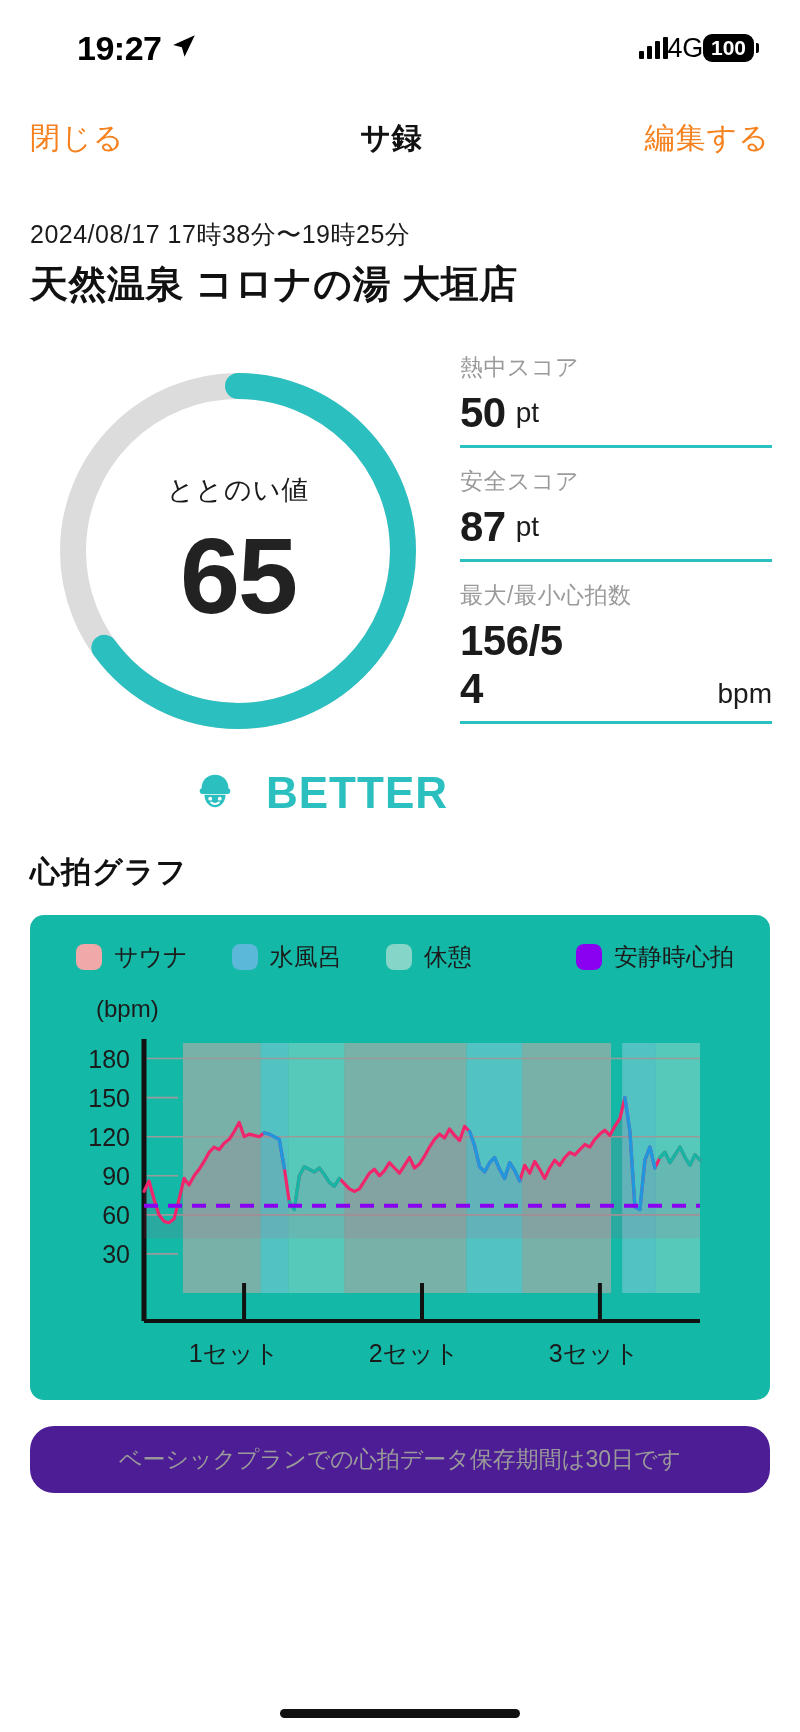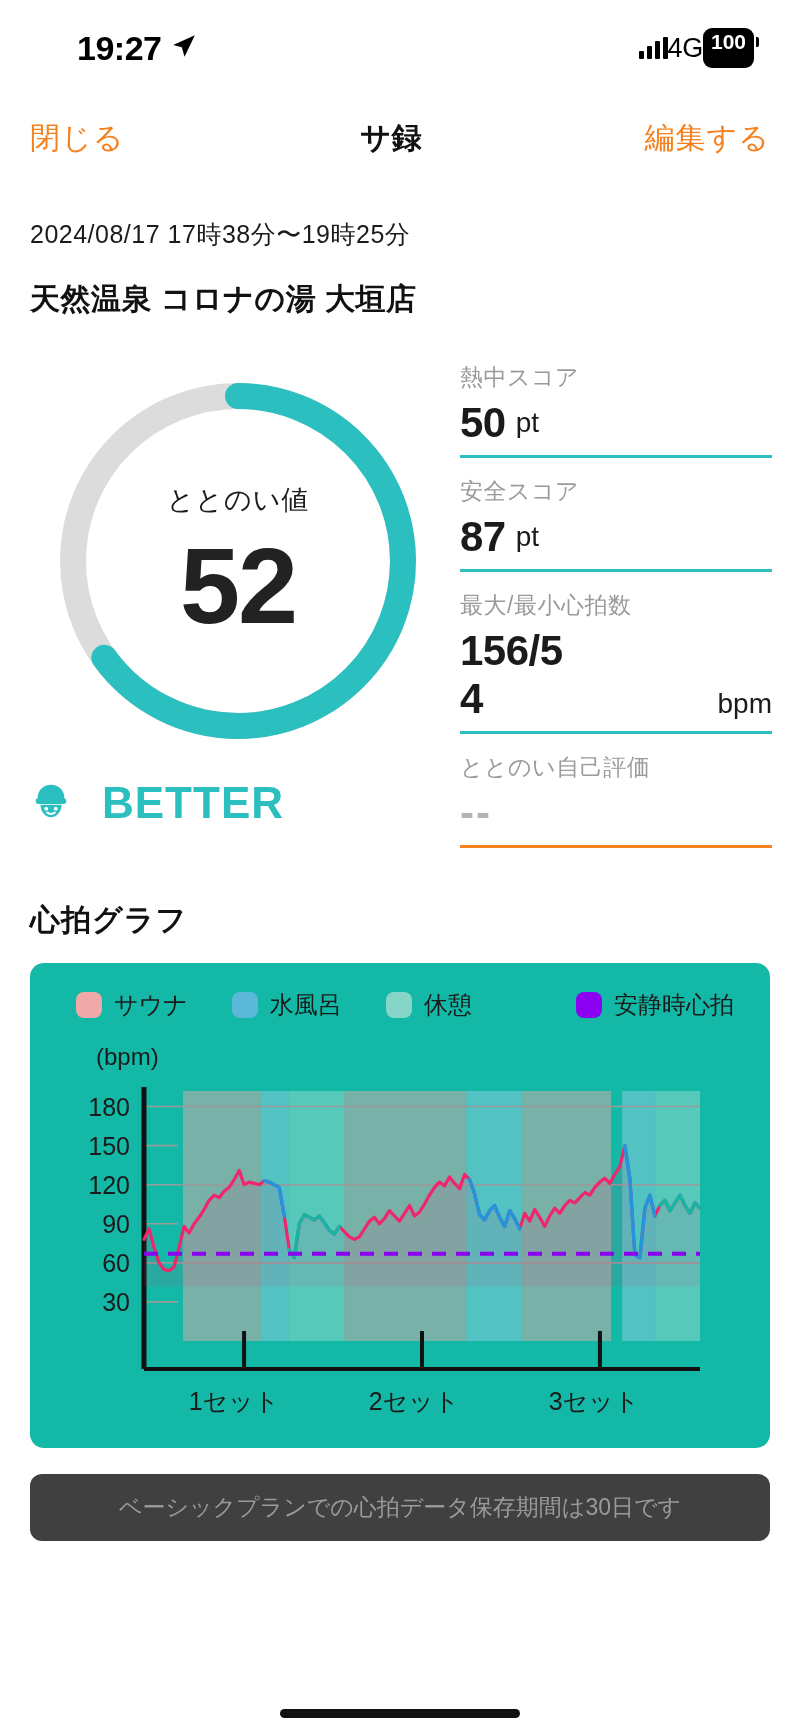--- a/index.html
+++ b/index.html
@@ -23,21 +23,21 @@
   .sb-right { display: flex; align-items: center; }
   .bars { display: flex; align-items: flex-end; gap: 3px; height: 22px; }
   .bars i { width: 5px; background: #000; border-radius: 1px; display: block; }
   .bars i:nth-child(1) { height: 8px; }
   .bars i:nth-child(2) { height: 13px; }
   .bars i:nth-child(3) { height: 18px; }
   .bars i:nth-child(4) { height: 22px; }
   .net { font-size: 27px; font-weight: 500; color: #000; letter-spacing: -0.3px; }
   .battery {
     background: #000; color: #fff; border-radius: 9px;
-    font-size: 21px; font-weight: 700; padding: 3px 8px 16px; line-height: 1;
+    font-size: 21px; font-weight: 700; padding: 3px 8px 4px; line-height: 1;
     position: relative;
   }
   .battery::after {
     content: ""; position: absolute; right: -5px; top: 9px;
     width: 3px; height: 10px; background: #000; border-radius: 0 2px 2px 0;
   }
 
   
   .navbar {
     height: 84px; display: flex; align-items: center;
@@ -47,38 +47,38 @@
   .nav-title {
     position: absolute; left: 0; right: 17px; text-align: center;
     font-size: 30px; font-weight: 700; color: #111; letter-spacing: 1px;
     pointer-events: none;
   }
   .nav-right { margin-left: auto; }
 
   
   .info { padding: 38px 30px 0; }
   .info-date { font-size: 25px; color: #1b1b1b; letter-spacing: 0.5px; }
-  .info-venue { font-size: 30px; font-weight: 700; color: #111; margin-top: 28px; letter-spacing: 0.5px; }
+  .info-venue { font-size: 38px; font-weight: 700; color: #111; margin-top: 8px; letter-spacing: 0.5px; }
 
   
   .summary { display: flex; padding: 36px 28px 0; }
   .gauge-col { width: 420px; flex: none; position: relative; }
   .gauge-wrap { position: relative; width: 390px; height: 390px; margin: 10px auto 0; }
   .gauge-wrap svg { display: block; }
   .gauge-center {
     position: absolute; inset: 0;
     display: flex; flex-direction: column; align-items: center; justify-content: center;
   }
   .gauge-label { font-size: 27px; color: #1b1b1b; font-weight: 500; letter-spacing: 1px; }
   .gauge-value {
     font-size: 108px; font-weight: 700; color: #222; line-height: 1;
     margin-top: 14px; letter-spacing: -2px;
   }
   .rank-row {
-    display: flex; align-items: center; justify-content: flex-start;
+    display: flex; align-items: center; justify-content: flex-end;
     gap: 28px; margin-top: 22px;
   }
   .rank-text {
     font-size: 44px; font-weight: 700; color: #2BBFC0; letter-spacing: 1px;
   }
 
   .stats-col { flex: 1; padding-left: 12px; padding-top: 6px; }
   .stat { margin-bottom: 18px; }
   .stat-label { font-size: 23px; color: #9a9a9a; letter-spacing: 0.5px; }
   .stat-row {
@@ -108,21 +108,21 @@
   .swatch { width: 26px; height: 26px; border-radius: 8px; display: block; }
   .legend-label { font-size: 24px; color: #1b1b1b; }
   .axis-unit { font-size: 24px; color: #1b1b1b; padding: 22px 0 0 48px; }
   .plot-area { position: relative; margin-top: 8px; }
   .plot-area svg { display: block; }
   .xlabels { display: flex; padding-left: 96px; margin-top: 6px; }
   .xlabel { font-size: 25px; color: #1b1b1b; width: 180px; text-align: center; }
 
   
   .footer-note {
-    margin: 26px 30px 0; background: #404040; border-radius: 12px;
+    margin: 26px 30px 0; background: #4c1d95; border-radius: 24px;
     text-align: center; font-size: 23px; color: #9a9a9a;
     padding: 18px 10px;
   }
   .home-indicator {
     position: absolute; bottom: 14px; left: 50%; transform: translateX(-50%);
     width: 240px; height: 9px; border-radius: 5px; background: #111;
   }
 </style>
 </head>
 <body>
@@ -162,21 +162,21 @@
 <div class="summary">
 
   <div class="gauge-col">
     <div class="gauge-wrap">
       <svg width="390" height="390" viewBox="0 0 390 390">
         <circle cx="195" cy="195" r="165" fill="none" stroke="#DCDCDC" stroke-width="26"></circle>
         <circle id="gauge-arc" cx="195" cy="195" r="165" fill="none" stroke="#2BBFC0" stroke-width="26" stroke-linecap="round" transform="rotate(-90 195 195)" stroke-dasharray="673.8716241950106 362.85395148962107" stroke-dashoffset="0"></circle>
       </svg>
       <div class="gauge-center">
         <span class="gauge-label">ととのい値</span>
-        <span class="gauge-value">52</span>
+        <span class="gauge-value">65</span>
       </div>
     </div>
     <div class="rank-row">
       <span>
         <svg width="46" height="46" viewBox="0 0 48 48">
           <path d="M10 21c0-8 6-14 14-14s14 6 14 14v2H10v-2z" fill="#2BBFC0"></path>
           <rect x="8" y="21" width="32" height="6" rx="3" fill="#2BBFC0"></rect>
           <path d="M13 28c0 7 5 13 11 13s11-6 11-13H13z" fill="#2BBFC0"></path>
           <circle cx="19" cy="32" r="2" fill="#fff"></circle>
           <circle cx="29" cy="32" r="2" fill="#fff"></circle>
@@ -212,27 +212,20 @@
       <div class="stat-row wrapmax">
         <div class="stat-value">156/5</div>
         <div class="line2">
           <span class="stat-value">4</span>
           <span class="stat-unit">bpm</span>
         </div>
       </div>
       <div class="rule"></div>
     </div>
 
-    <div class="stat">
-      <div class="stat-label">ととのい自己評価</div>
-      <div class="stat-row">
-        <span class="stat-value dim">--</span>
-      </div>
-      <div class="rule orange"></div>
-    </div>
 
   </div>
 </div>
 
 <div class="chart-head">心拍グラフ</div>
 
 <div class="chart-card">
 
   <div class="legend">
     <div class="legend-item">

